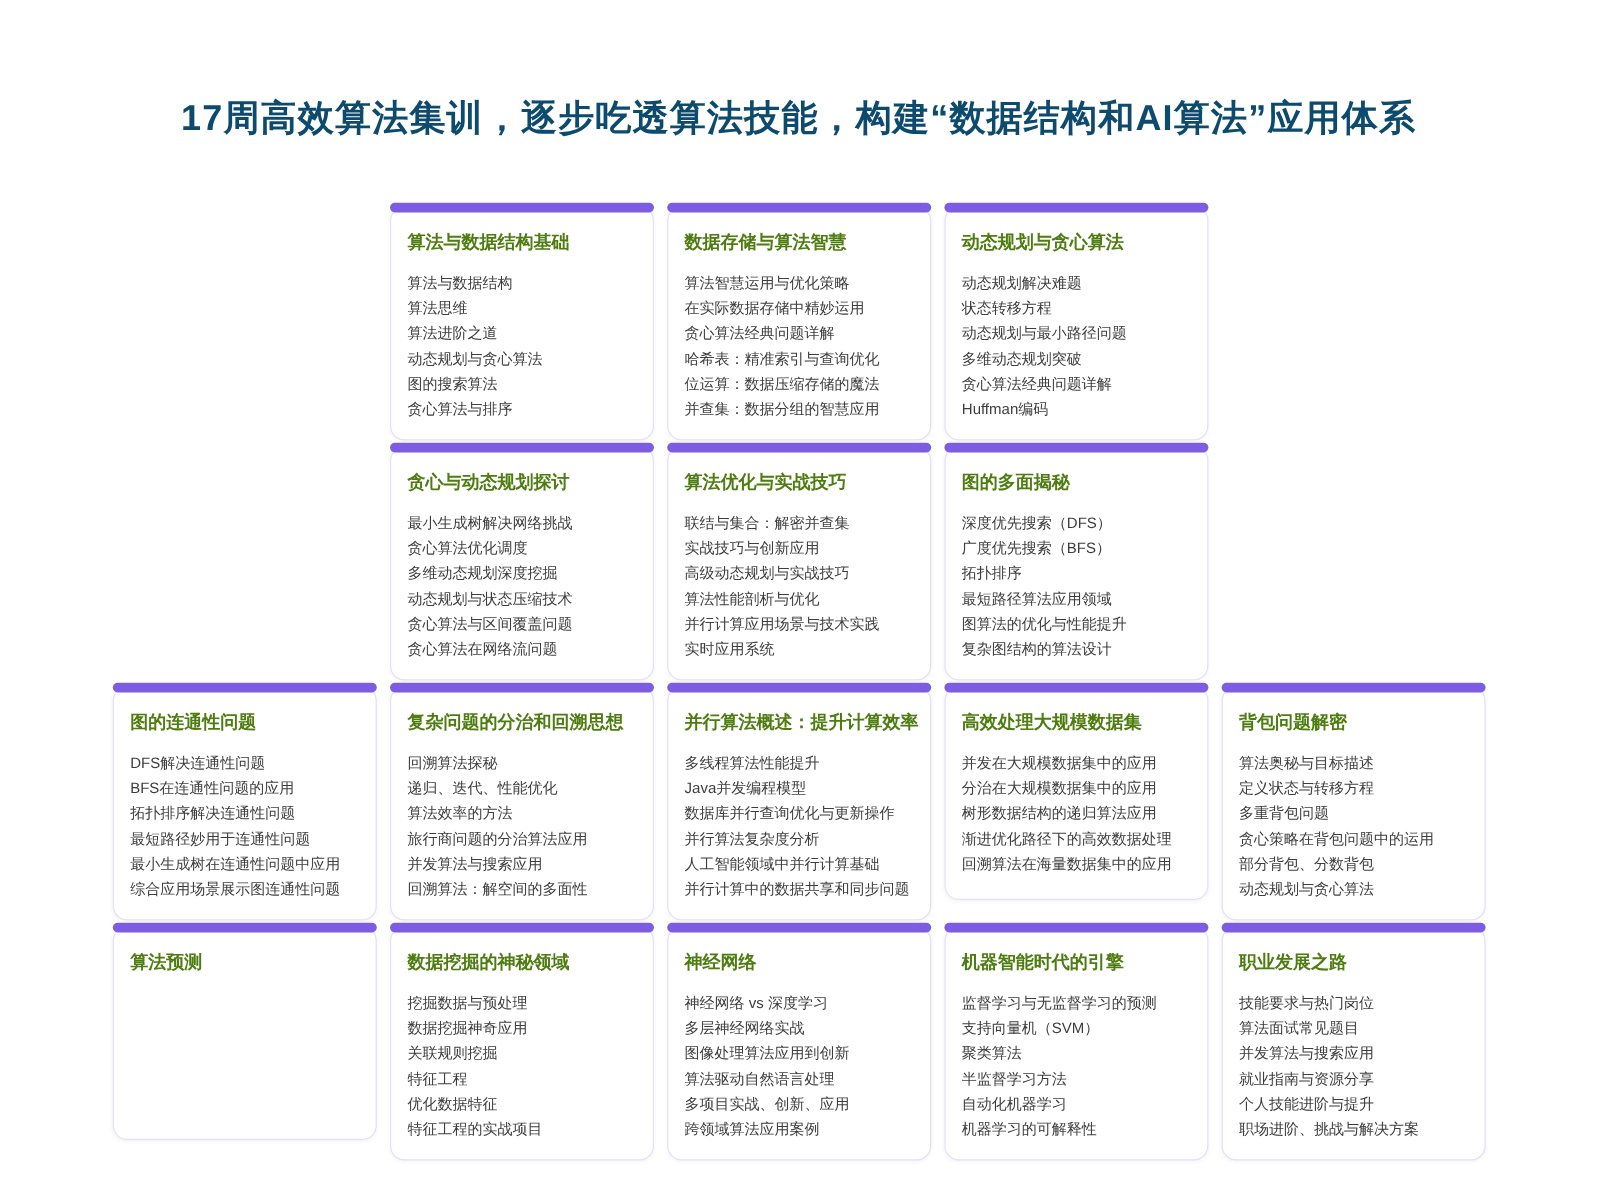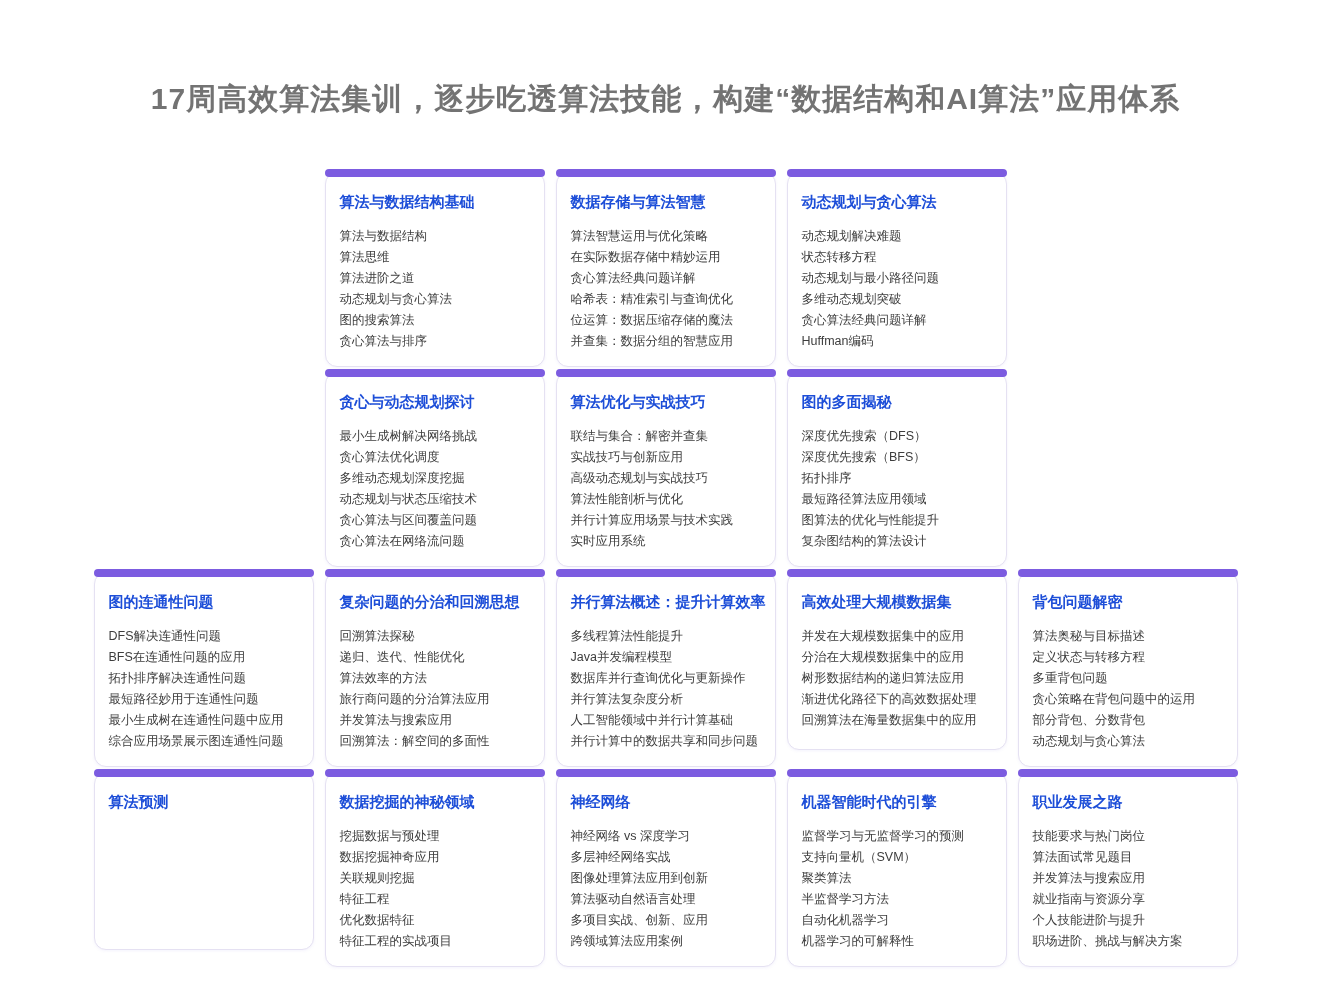--- a/index.html
+++ b/index.html
@@ -8,21 +8,21 @@
     min-height: 992px;
     background: #ffffff;
     font-family: "Liberation Sans", "DejaVu Sans", sans-serif;
   }
   .page { width: 1331px; min-height: 992px; overflow: hidden; }
   .page-title {
     margin-top: 82px;
     text-align: center;
     font-size: 30px;
     font-weight: bold;
-    color: #737373;
+    color: #0c4a6e;
     letter-spacing: 1px;
     line-height: 34px;
   }
   .rows { margin-top: 56px; }
   .row {
     display: flex;
     justify-content: center;
     align-items: flex-start;
     gap: 11px;
     height: 178px;
@@ -43,21 +43,21 @@
     top: -4px;
     left: -1px;
     right: -1px;
     height: 8px;
     border-radius: 8px;
     background: var(--accent, #7c5ce0);
   }
   .card-title {
     font-size: 15px;
     font-weight: bold;
-    color: #1d4ed8;
+    color: #4d7c0f;
     margin-bottom: 14px;
     white-space: nowrap;
   }
   .card-items { list-style: none; }
   .card-items li {
     font-size: 12.5px;
     color: #3d3d3d;
     line-height: 21px;
   }
 </style>
@@ -128,21 +128,21 @@
             <li>算法性能剖析与优化</li>
             <li>并行计算应用场景与技术实践</li>
             <li>实时应用系统</li>
           </ul>
         </div>
         <div class="card">
           <div class="card-bar"></div>
           <div class="card-title">图的多面揭秘</div>
           <ul class="card-items">
             <li>深度优先搜索（DFS）</li>
-            <li>深度优先搜索（BFS）</li>
+            <li>广度优先搜索（BFS）</li>
             <li>拓扑排序</li>
             <li>最短路径算法应用领域</li>
             <li>图算法的优化与性能提升</li>
             <li>复杂图结构的算法设计</li>
           </ul>
         </div>
       </div>
       <div class="row">
         <div class="card">
           <div class="card-bar"></div>

